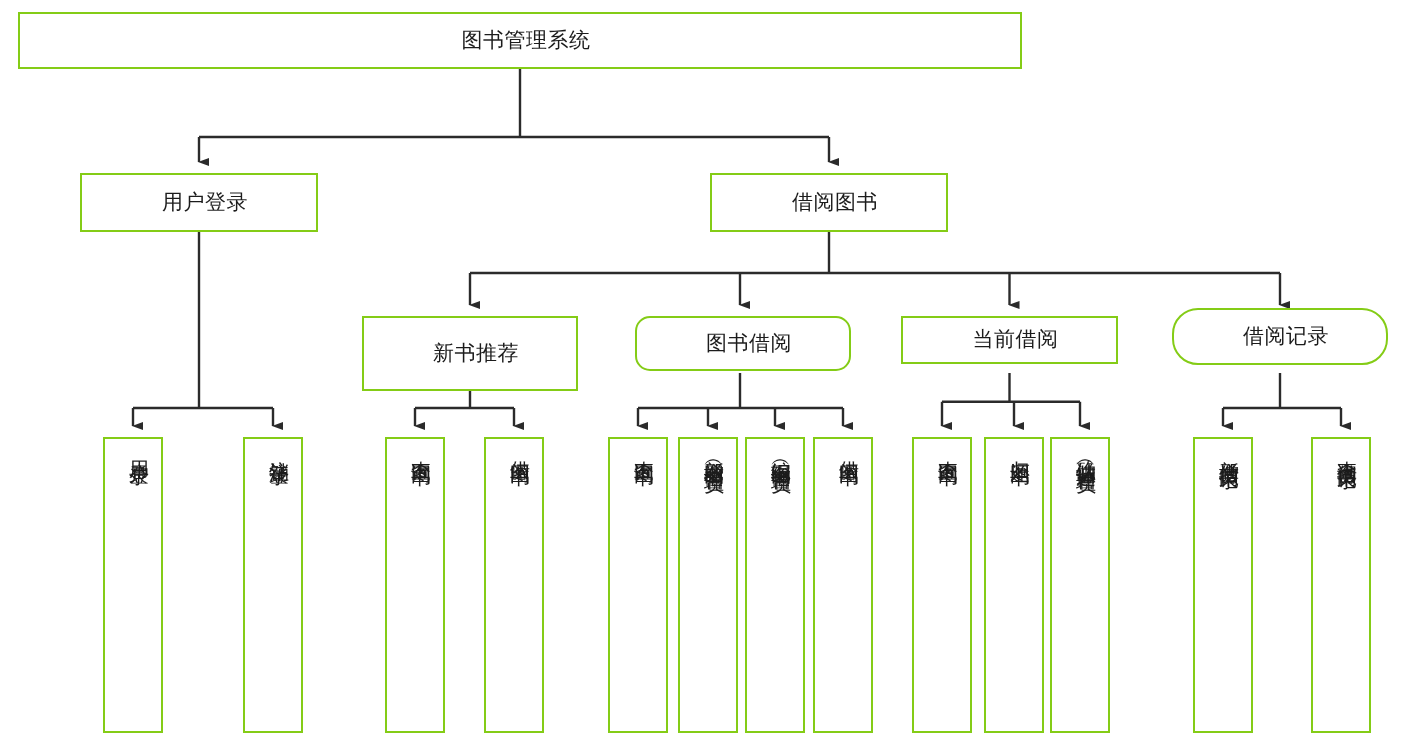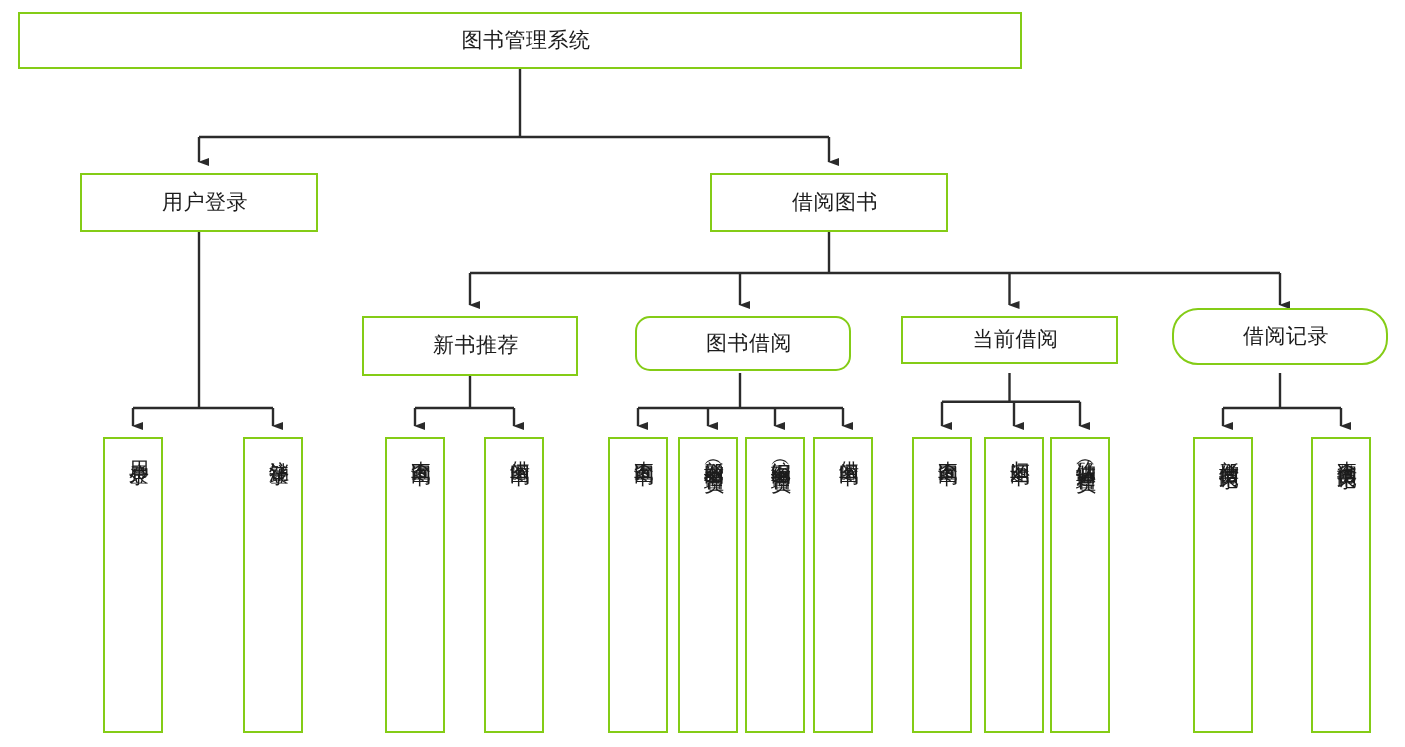--- a/index.html
+++ b/index.html
@@ -122,21 +122,21 @@
   <div id="node-layer">
       <div class="node horizontal" id="node_root" style="left: 18px; top: 12px; width: 1004px; height: 57px;">
         <span class="node-label">图书管理系统</span>
       </div>
       <div class="node horizontal" id="node_l2_user_login" style="left: 80px; top: 173px; width: 238px; height: 59px;">
         <span class="node-label">用户登录</span>
       </div>
       <div class="node horizontal" id="node_l2_book_manage" style="left: 710px; top: 173px; width: 238px; height: 59px;">
         <span class="node-label">借阅图书</span>
       </div>
-      <div class="node horizontal" id="node_l3_new_book_rec" style="left: 362px; top: 316px; width: 216px; height: 60px;">
+      <div class="node horizontal" id="node_l3_new_book_rec" style="left: 362px; top: 316px; width: 216px; height: 75px;">
         <span class="node-label">新书推荐</span>
       </div>
       <div class="node horizontal" id="node_l3_book_borrow" style="left: 635px; top: 316px; width: 216px; height: 55px; border-radius: 15px;">
         <span class="node-label">图书借阅</span>
       </div>
       <div class="node horizontal" id="node_l3_current_borrow" style="left: 901px; top: 316px; width: 217px; height: 48px;">
         <span class="node-label">当前借阅</span>
       </div>
       <div class="node horizontal" id="node_l3_borrow_record" style="left: 1172px; top: 308px; width: 216px; height: 57px; border-radius: 26px;">
         <span class="node-label">借阅记录</span>

